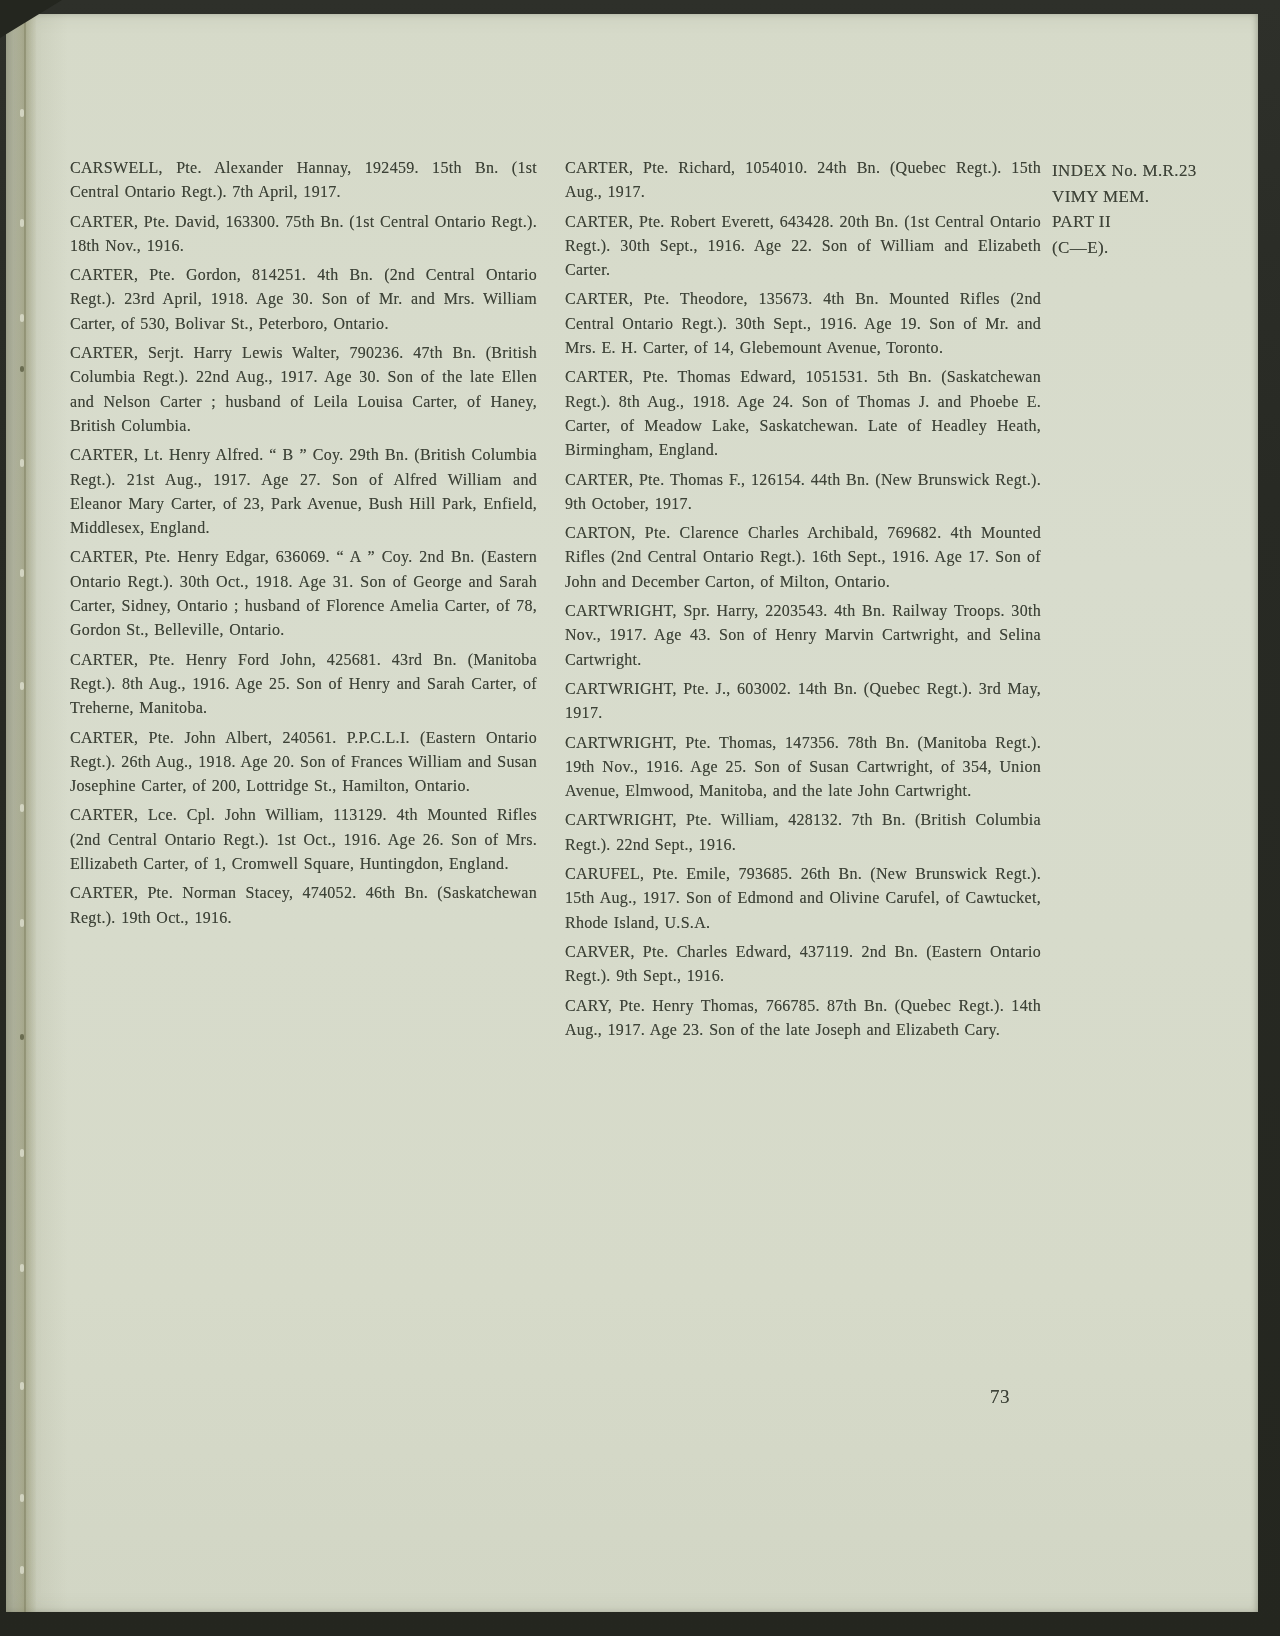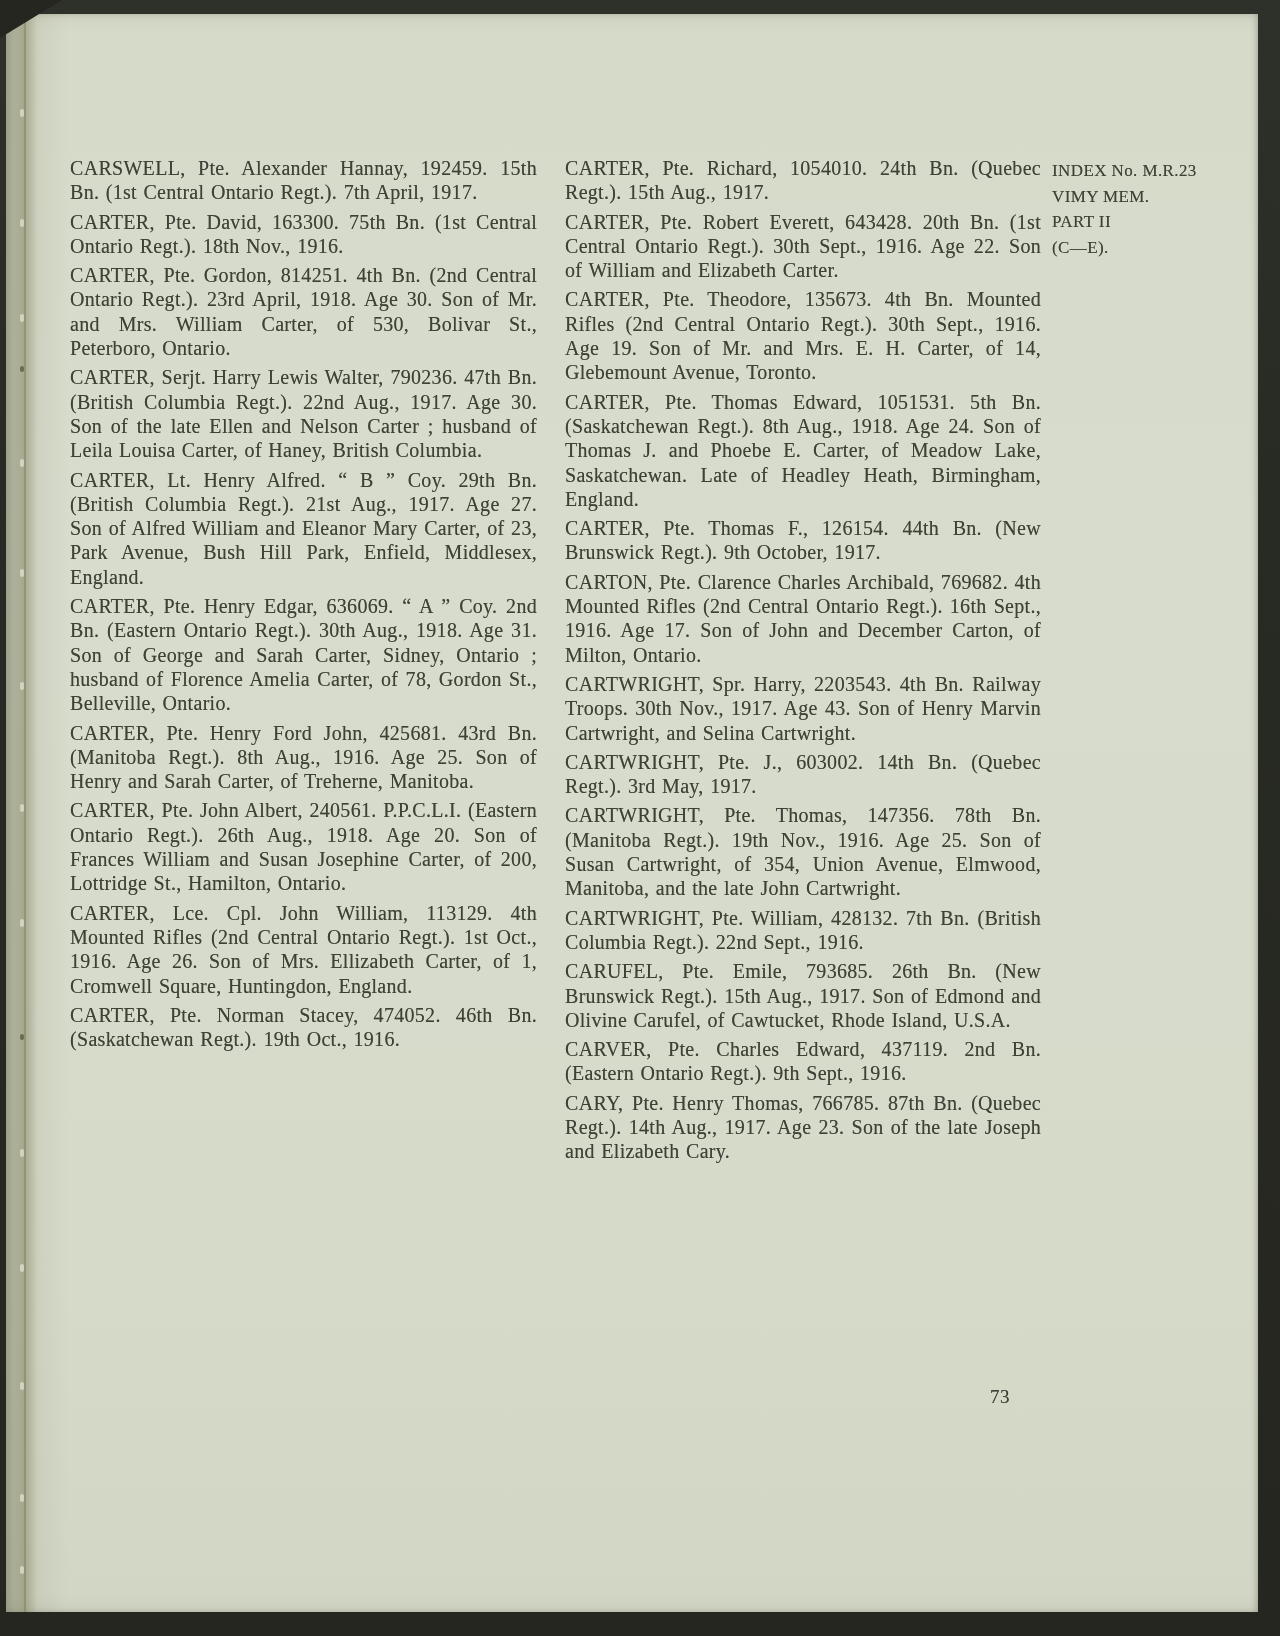--- a/index.html
+++ b/index.html
@@ -58,21 +58,21 @@
     left: 0;
     top: 0;
     width: 62px;
     height: 38px;
     background: #24261f;
     clip-path: polygon(0 0, 100% 0, 0 100%);
   }
   .textcol {
     position: absolute;
     font-family: "Liberation Serif", "DejaVu Serif", serif;
-    font-size: 20px;
+    font-size: 16px;
     line-height: 24.3px;
     color: #3d4237;
     text-align: justify;
     letter-spacing: 0.3px;
     word-spacing: 1.2px;
     text-shadow: 0 0 0.5px rgba(61,66,55,0.55);
   }
   .col-left  { left: 64px;  top: 142px; width: 467px; }
   .col-right { left: 559px; top: 142px; width: 476px; }
   .entry { margin: 0 0 5px 0; padding: 0; }
@@ -126,21 +126,21 @@
         <div class="stitch" style="top: 1480px;"></div>
         <div class="stitch" style="top: 1552px;"></div>
       </div>
 
     <div class="textcol col-left">
         <p class="entry">CARSWELL, Pte. Alexander Hannay, 192459. 15th Bn. (1st Central Ontario Regt.). 7th April, 1917.</p>
         <p class="entry">CARTER, Pte. David, 163300. 75th Bn. (1st Central Ontario Regt.). 18th Nov., 1916.</p>
         <p class="entry">CARTER, Pte. Gordon, 814251. 4th Bn. (2nd Central Ontario Regt.). 23rd April, 1918. Age 30. Son of Mr. and Mrs. William Carter, of 530, Bolivar St., Peterboro, Ontario.</p>
         <p class="entry">CARTER, Serjt. Harry Lewis Walter, 790236. 47th Bn. (British Columbia Regt.). 22nd Aug., 1917. Age 30. Son of the late Ellen and Nelson Carter ; husband of Leila Louisa Carter, of Haney, British Columbia.</p>
         <p class="entry">CARTER, Lt. Henry Alfred. “ B ” Coy. 29th Bn. (British Columbia Regt.). 21st Aug., 1917. Age 27. Son of Alfred William and Eleanor Mary Carter, of 23, Park Avenue, Bush Hill Park, Enfield, Middlesex, England.</p>
-        <p class="entry">CARTER, Pte. Henry Edgar, 636069. “ A ” Coy. 2nd Bn. (Eastern Ontario Regt.). 30th Aug., 1918. Age 31. Son of George and Sarah Carter, Sidney, Ontario ; husband of Florence Amelia Carter, of 78, Gordon St., Belleville, Ontario.</p>
+        <p class="entry">CARTER, Pte. Henry Edgar, 636069. “ A ” Coy. 2nd Bn. (Eastern Ontario Regt.). 30th Oct., 1918. Age 31. Son of George and Sarah Carter, Sidney, Ontario ; husband of Florence Amelia Carter, of 78, Gordon St., Belleville, Ontario.</p>
         <p class="entry">CARTER, Pte. Henry Ford John, 425681. 43rd Bn. (Manitoba Regt.). 8th Aug., 1916. Age 25. Son of Henry and Sarah Carter, of Treherne, Manitoba.</p>
         <p class="entry">CARTER, Pte. John Albert, 240561. P.P.C.L.I. (Eastern Ontario Regt.). 26th Aug., 1918. Age 20. Son of Frances William and Susan Josephine Carter, of 200, Lottridge St., Hamilton, Ontario.</p>
         <p class="entry">CARTER, Lce. Cpl. John William, 113129. 4th Mounted Rifles (2nd Central Ontario Regt.). 1st Oct., 1916. Age 26. Son of Mrs. Ellizabeth Carter, of 1, Cromwell Square, Huntingdon, England.</p>
         <p class="entry">CARTER, Pte. Norman Stacey, 474052. 46th Bn. (Saskatchewan Regt.). 19th Oct., 1916.</p>
       </div>
     <div class="textcol col-right">
         <p class="entry">CARTER, Pte. Richard, 1054010. 24th Bn. (Quebec Regt.). 15th Aug., 1917.</p>
         <p class="entry">CARTER, Pte. Robert Everett, 643428. 20th Bn. (1st Central Ontario Regt.). 30th Sept., 1916. Age 22. Son of William and Elizabeth Carter.</p>
         <p class="entry">CARTER, Pte. Theodore, 135673. 4th Bn. Mounted Rifles (2nd Central Ontario Regt.). 30th Sept., 1916. Age 19. Son of Mr. and Mrs. E. H. Carter, of 14, Glebemount Avenue, Toronto.</p>
         <p class="entry">CARTER, Pte. Thomas Edward, 1051531. 5th Bn. (Saskatchewan Regt.). 8th Aug., 1918. Age 24. Son of Thomas J. and Phoebe E. Carter, of Meadow Lake, Saskatchewan. Late of Headley Heath, Birmingham, England.</p>

